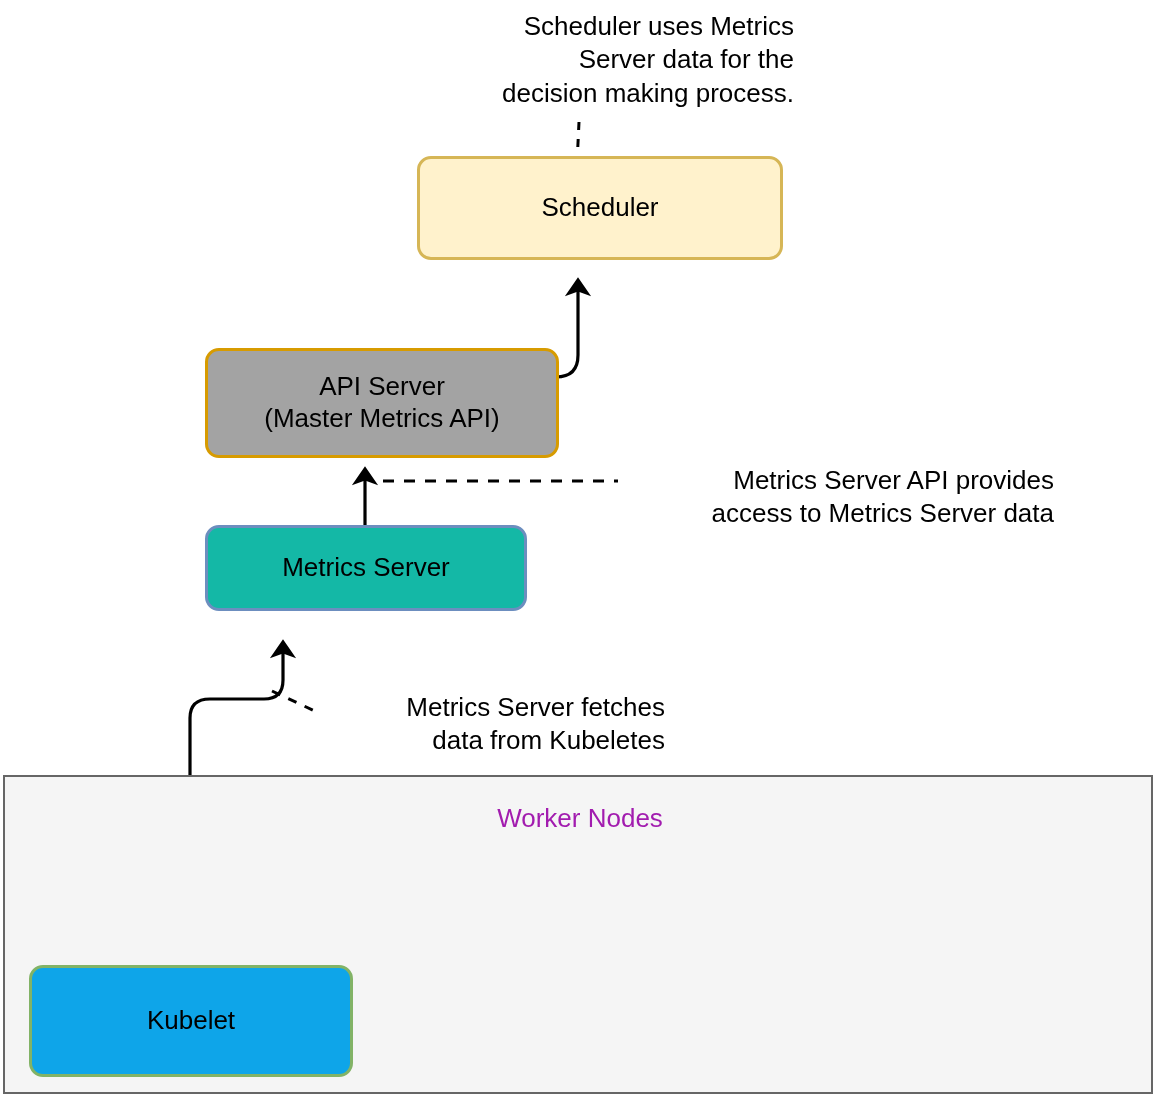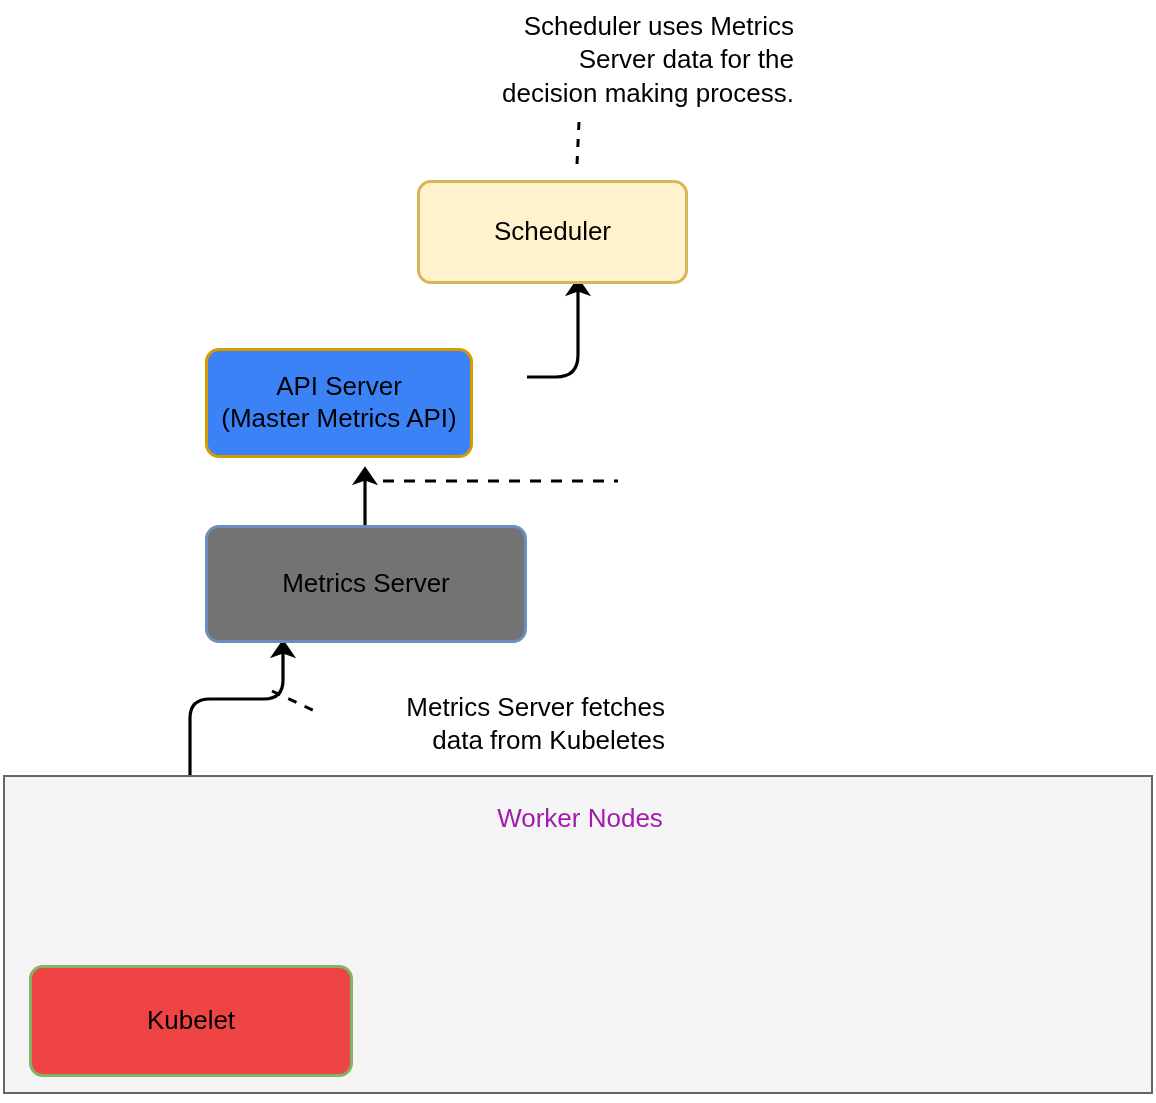--- a/index.html
+++ b/index.html
@@ -92,42 +92,44 @@
     <path d="M 579,122 L 577,164" fill="none" stroke="#000000" stroke-width="3" stroke-dasharray="8 9" stroke-linecap="butt"></path>
 
     <path d="M 383,481 L 618,481" fill="none" stroke="#000000" stroke-width="3" stroke-dasharray="11 10" stroke-linecap="butt"></path>
 
     <path d="M 272,691 L 319,713" fill="none" stroke="#000000" stroke-width="3" stroke-dasharray="9 9" stroke-linecap="butt"></path>
   </svg>
 
   <div class="group-box" style="left:3px; top:775px; width:1150px; height:319px;"></div>
   <div class="group-label" style="left:424px; top:803px; width:312px; font-size:26px;">Worker Nodes</div>
 
-  <div class="node" style="left:417px; top:180px; width:271px; height:104px;
+  <div class="node" style="left:417px; top:156px; width:366px; height:104px;
               background:#fff2cc; border-color:#d6b656;">
     <span class="node-label" style="font-size:26px;">Scheduler</span>
   </div>
 
-  <div class="node" style="left:205px; top:348px; width:268px; height:110px;
-              background:#3b82f6; border-color:#d79b00;">
+  <div class="node" style="left:205px; top:348px; width:354px; height:110px;
+              background:#a3a3a3; border-color:#d79b00;">
     <span class="node-label" style="font-size:26px;">API Server
 (Master Metrics API)</span>
   </div>
 
-  <div class="node" style="left:205px; top:525px; width:322px; height:118px;
-              background:#737373; border-color:#6c8ebf;">
+  <div class="node" style="left:205px; top:525px; width:322px; height:86px;
+              background:#14b8a6; border-color:#6c8ebf;">
     <span class="node-label" style="font-size:26px;">Metrics Server</span>
   </div>
 
   <div class="node" style="left:29px; top:965px; width:324px; height:112px;
-              background:#ef4444; border-color:#82b366;">
+              background:#0ea5e9; border-color:#82b366;">
     <span class="node-label" style="font-size:26px;">Kubelet</span>
   </div>
 
   <div class="annotation ann-left" style="left:394px; top:10px; width:400px; font-size:26px;">Scheduler uses Metrics
 Server data for the
 decision making process.</div>
 
+  <div class="annotation ann-right" style="left:620px; top:464px; width:434px; font-size:26px;">Metrics Server API provides
+access to Metrics Server data</div>
 
   <div class="annotation ann-left" style="left:325px; top:691px; width:340px; font-size:26px;">Metrics Server fetches
 data from Kubeletes</div>
 
 </div>
 
 </body></html>

